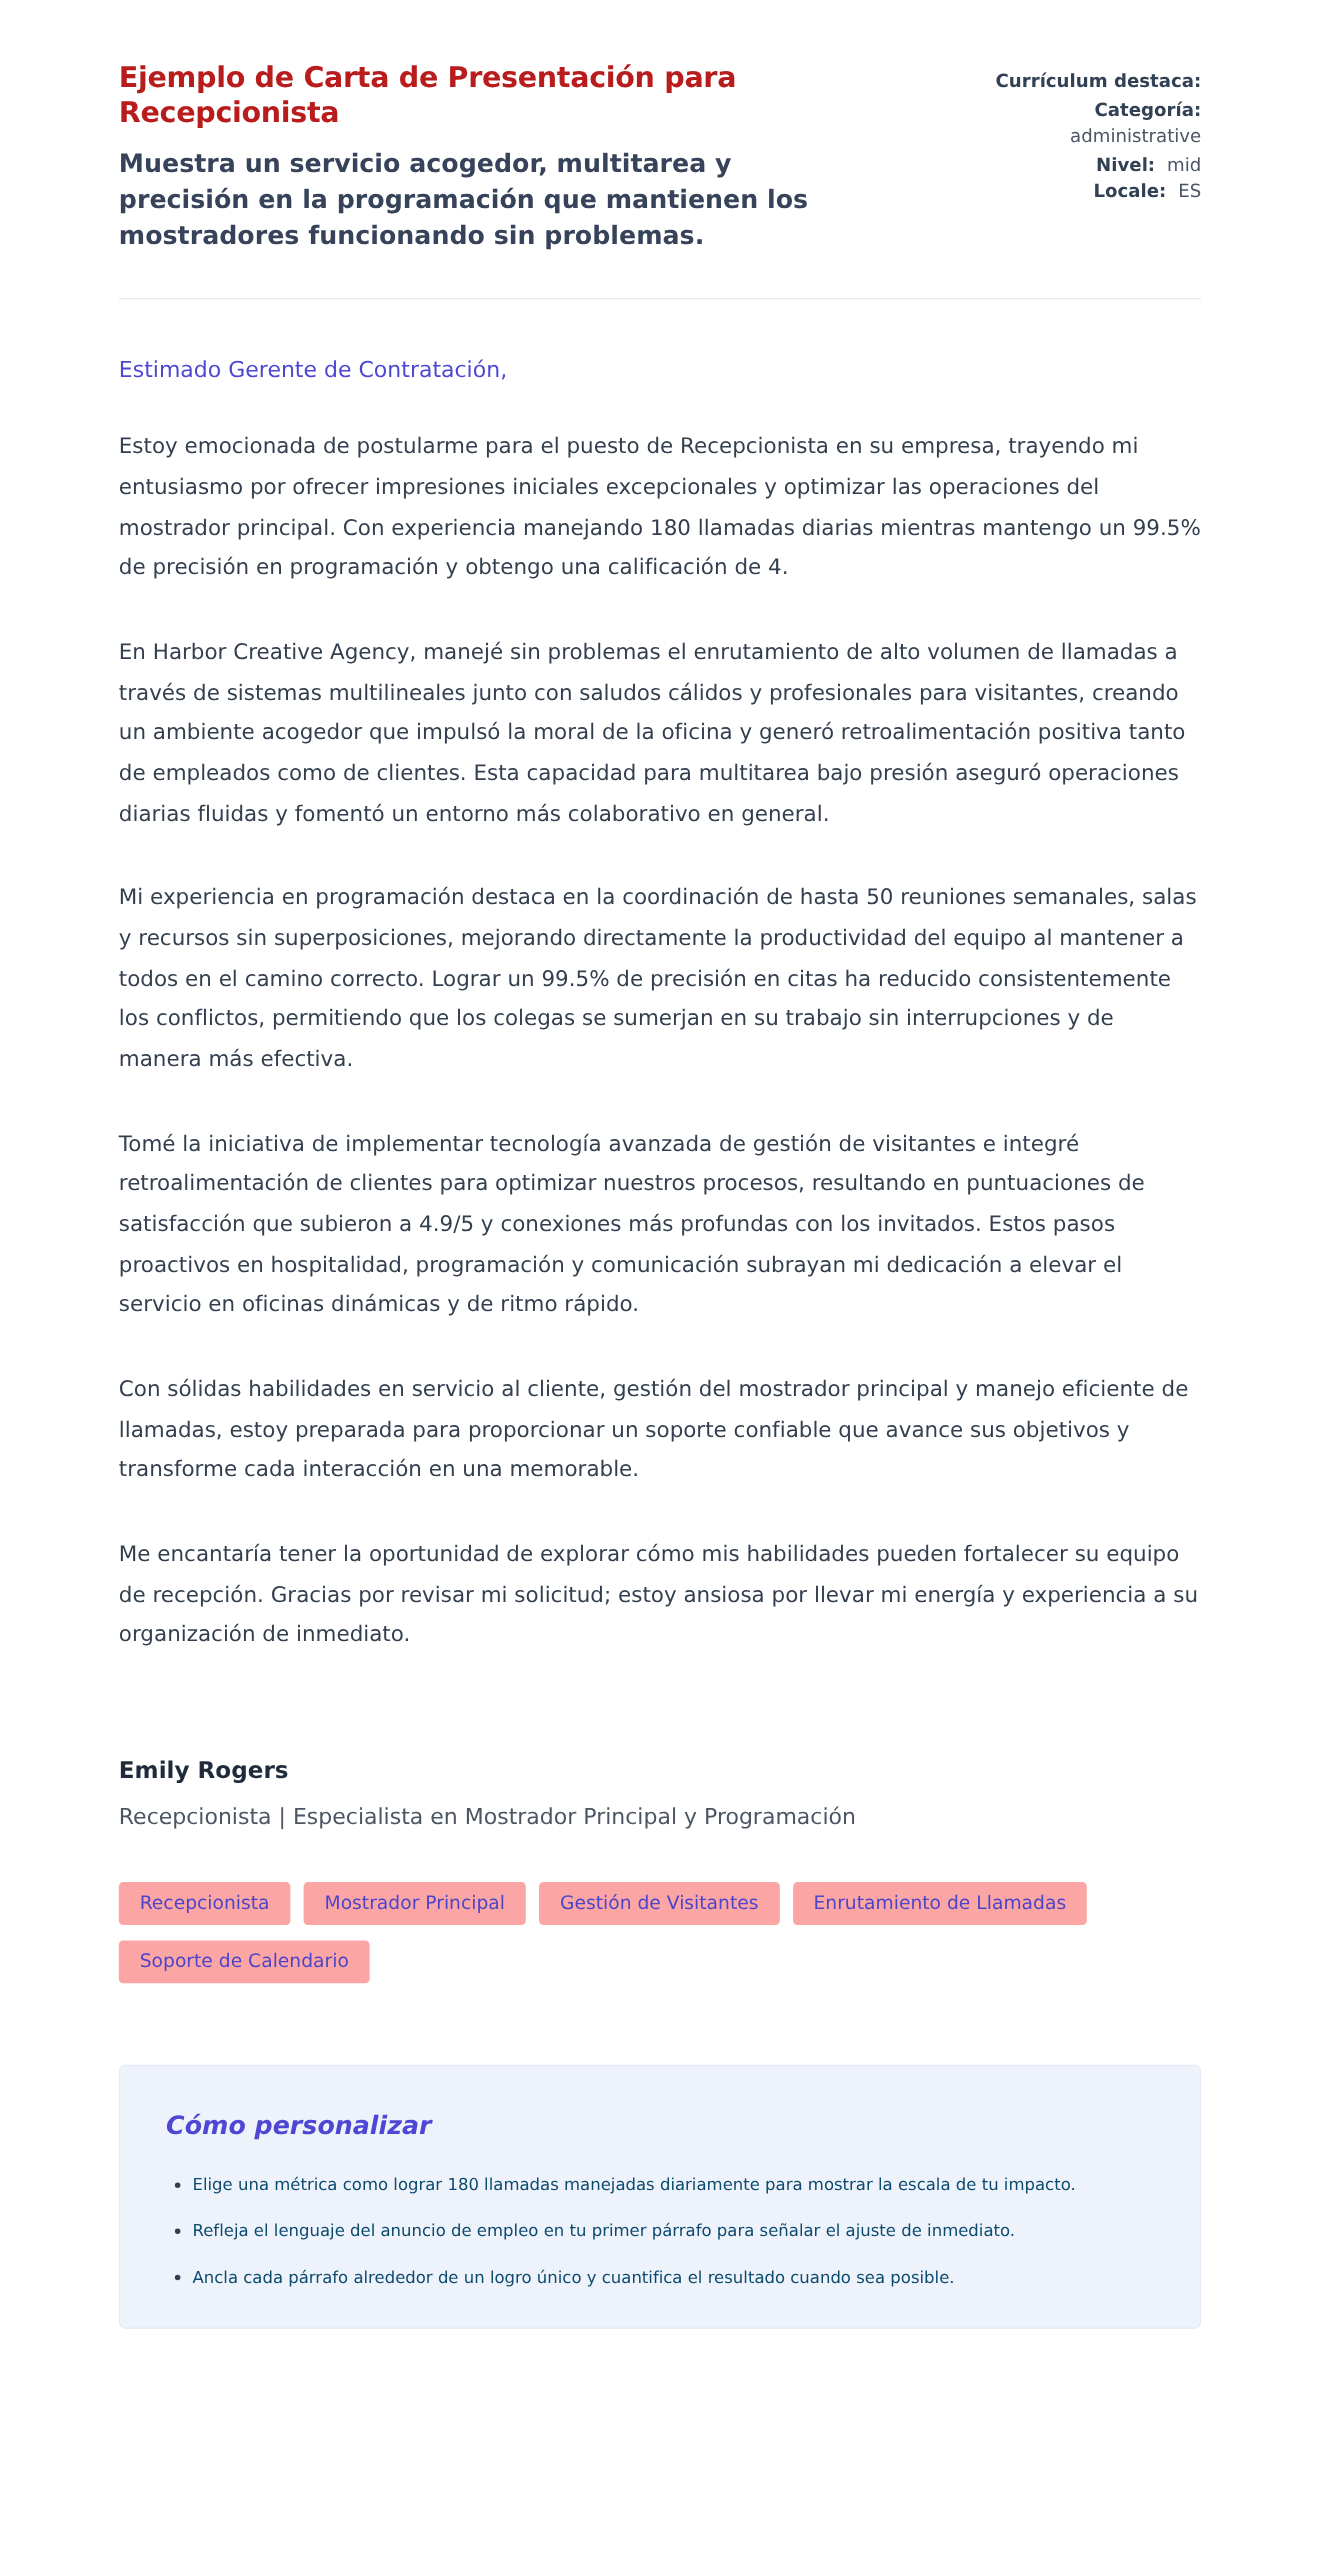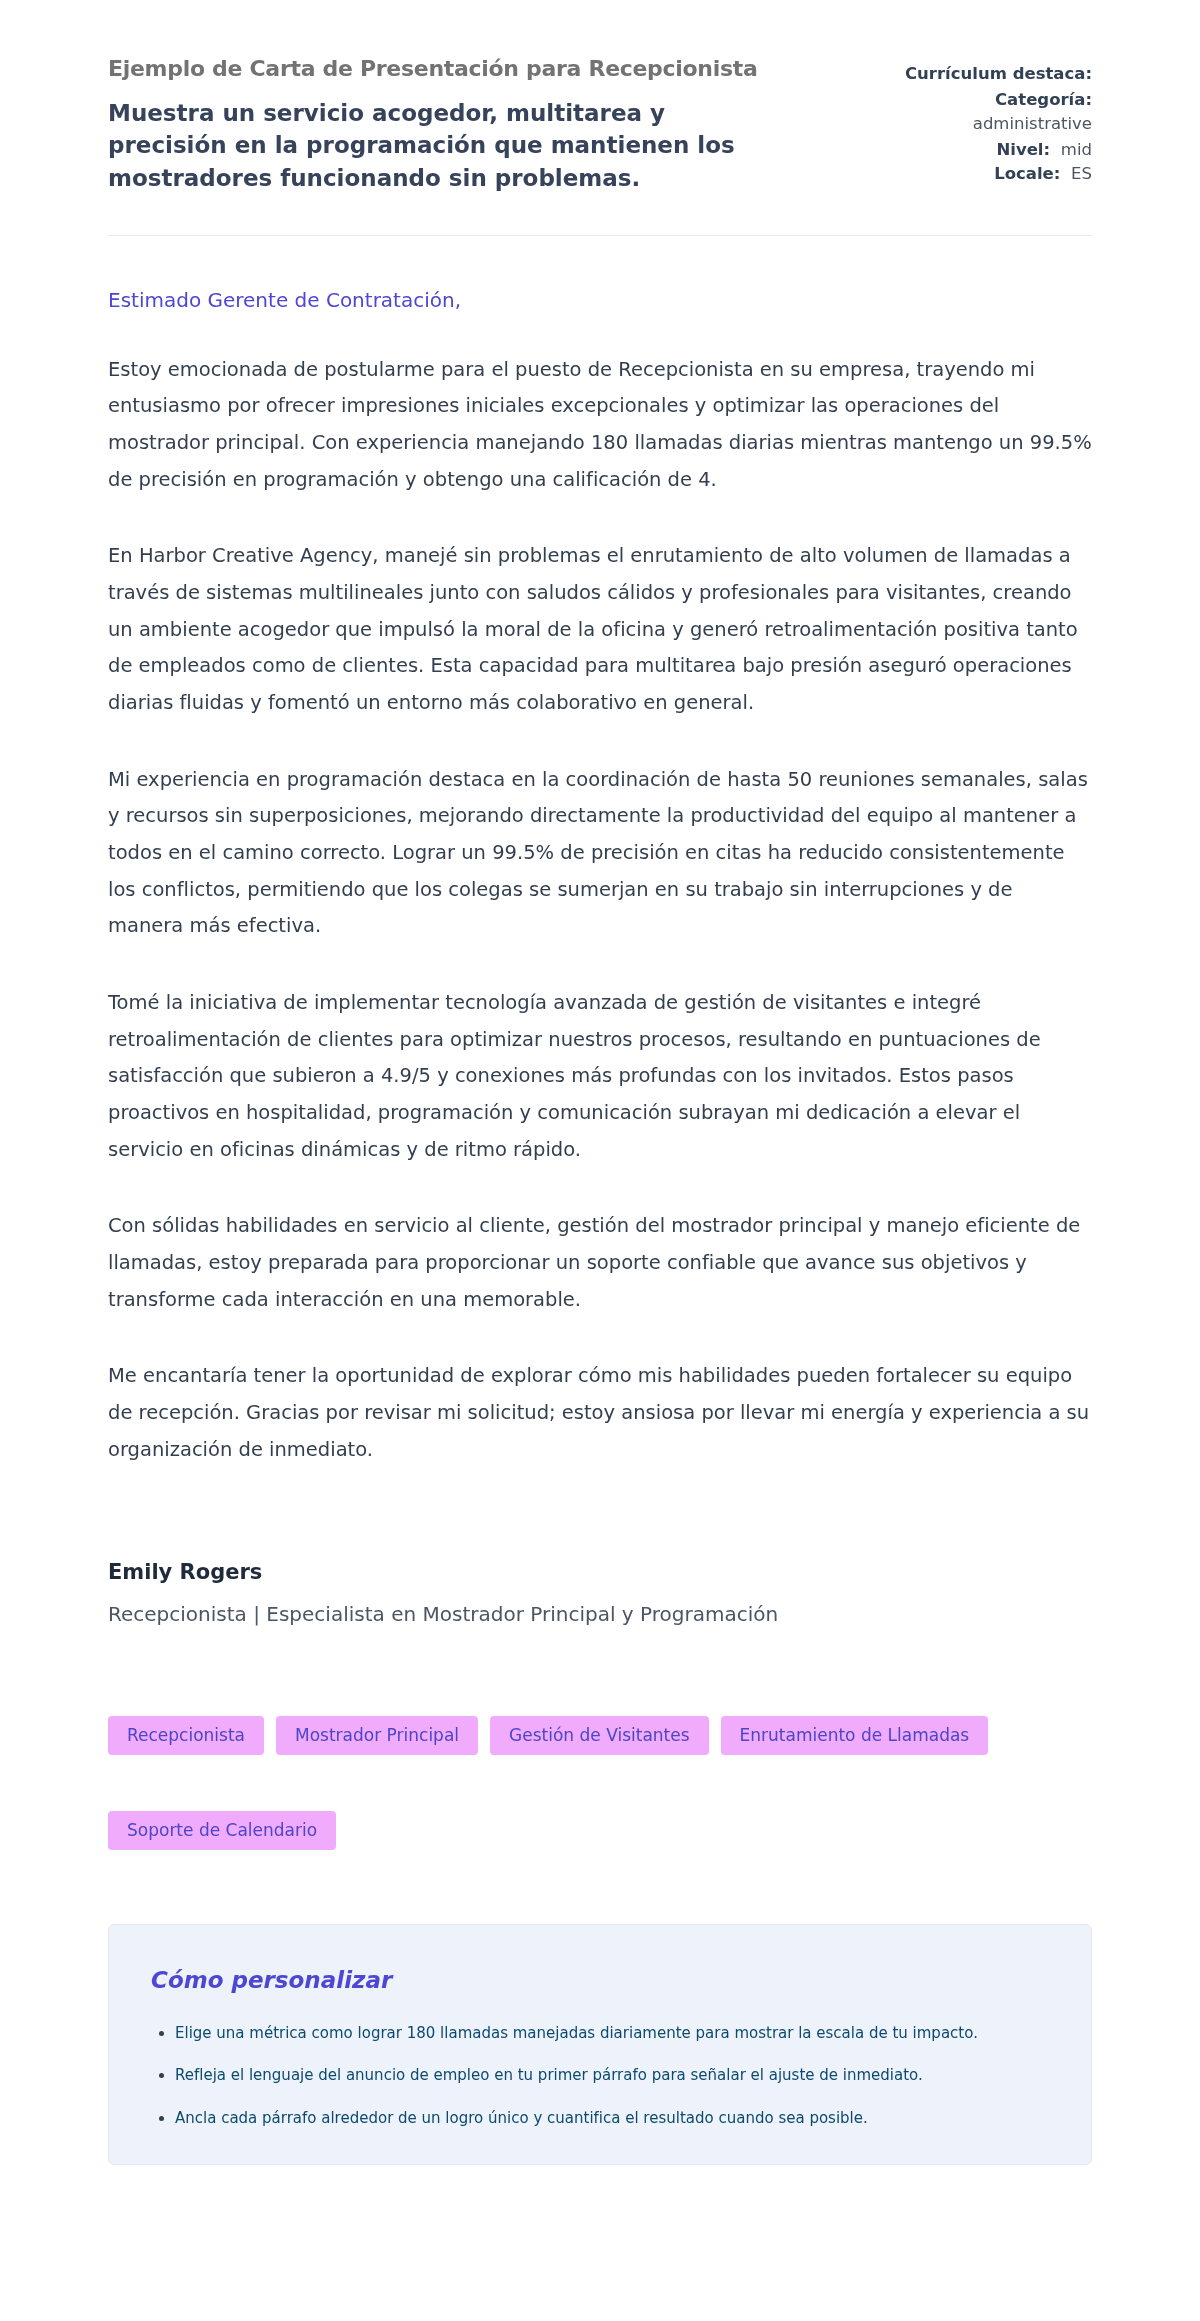--- a/index.html
+++ b/index.html
@@ -20,24 +20,24 @@
   
   .header {
     display: flex;
     justify-content: space-between;
     align-items: flex-start;
     gap: 36px;
   }
   .header-left { flex: 1 1 auto; max-width: 660px; }
   .title {
     margin: 0;
-    font-size: 22px;
+    font-size: 26px;
     line-height: 1.22;
     font-weight: 700;
-    color: #737373;
+    color: #b91c1c;
     letter-spacing: -0.3px;
   }
   .subtitle {
     margin: 14px 0 0;
     font-size: 23px;
     font-weight: 700;
     line-height: 1.42;
     color: #36435a;
   }
   .meta {
@@ -86,28 +86,27 @@
 
   
   .tags {
     margin-top: 48px;
     display: flex;
     flex-wrap: wrap;
     gap: 14px 12px;
   }
   .tag {
     display: inline-block;
-    background: #f0abfc;
+    background: #fca5a5;
     color: #4c45c8;
     font-size: 17px;
     line-height: 1;
     padding: 11px 19px;
     border-radius: 4px;
     white-space: nowrap;
-    margin-top: 42px;
   }
 
   
   .tips {
     margin-top: 74px;
     background: #edf2fb;
     border: 1px solid #e3e9f5;
     border-radius: 6px;
     padding: 42px 42px 32px;
   }

